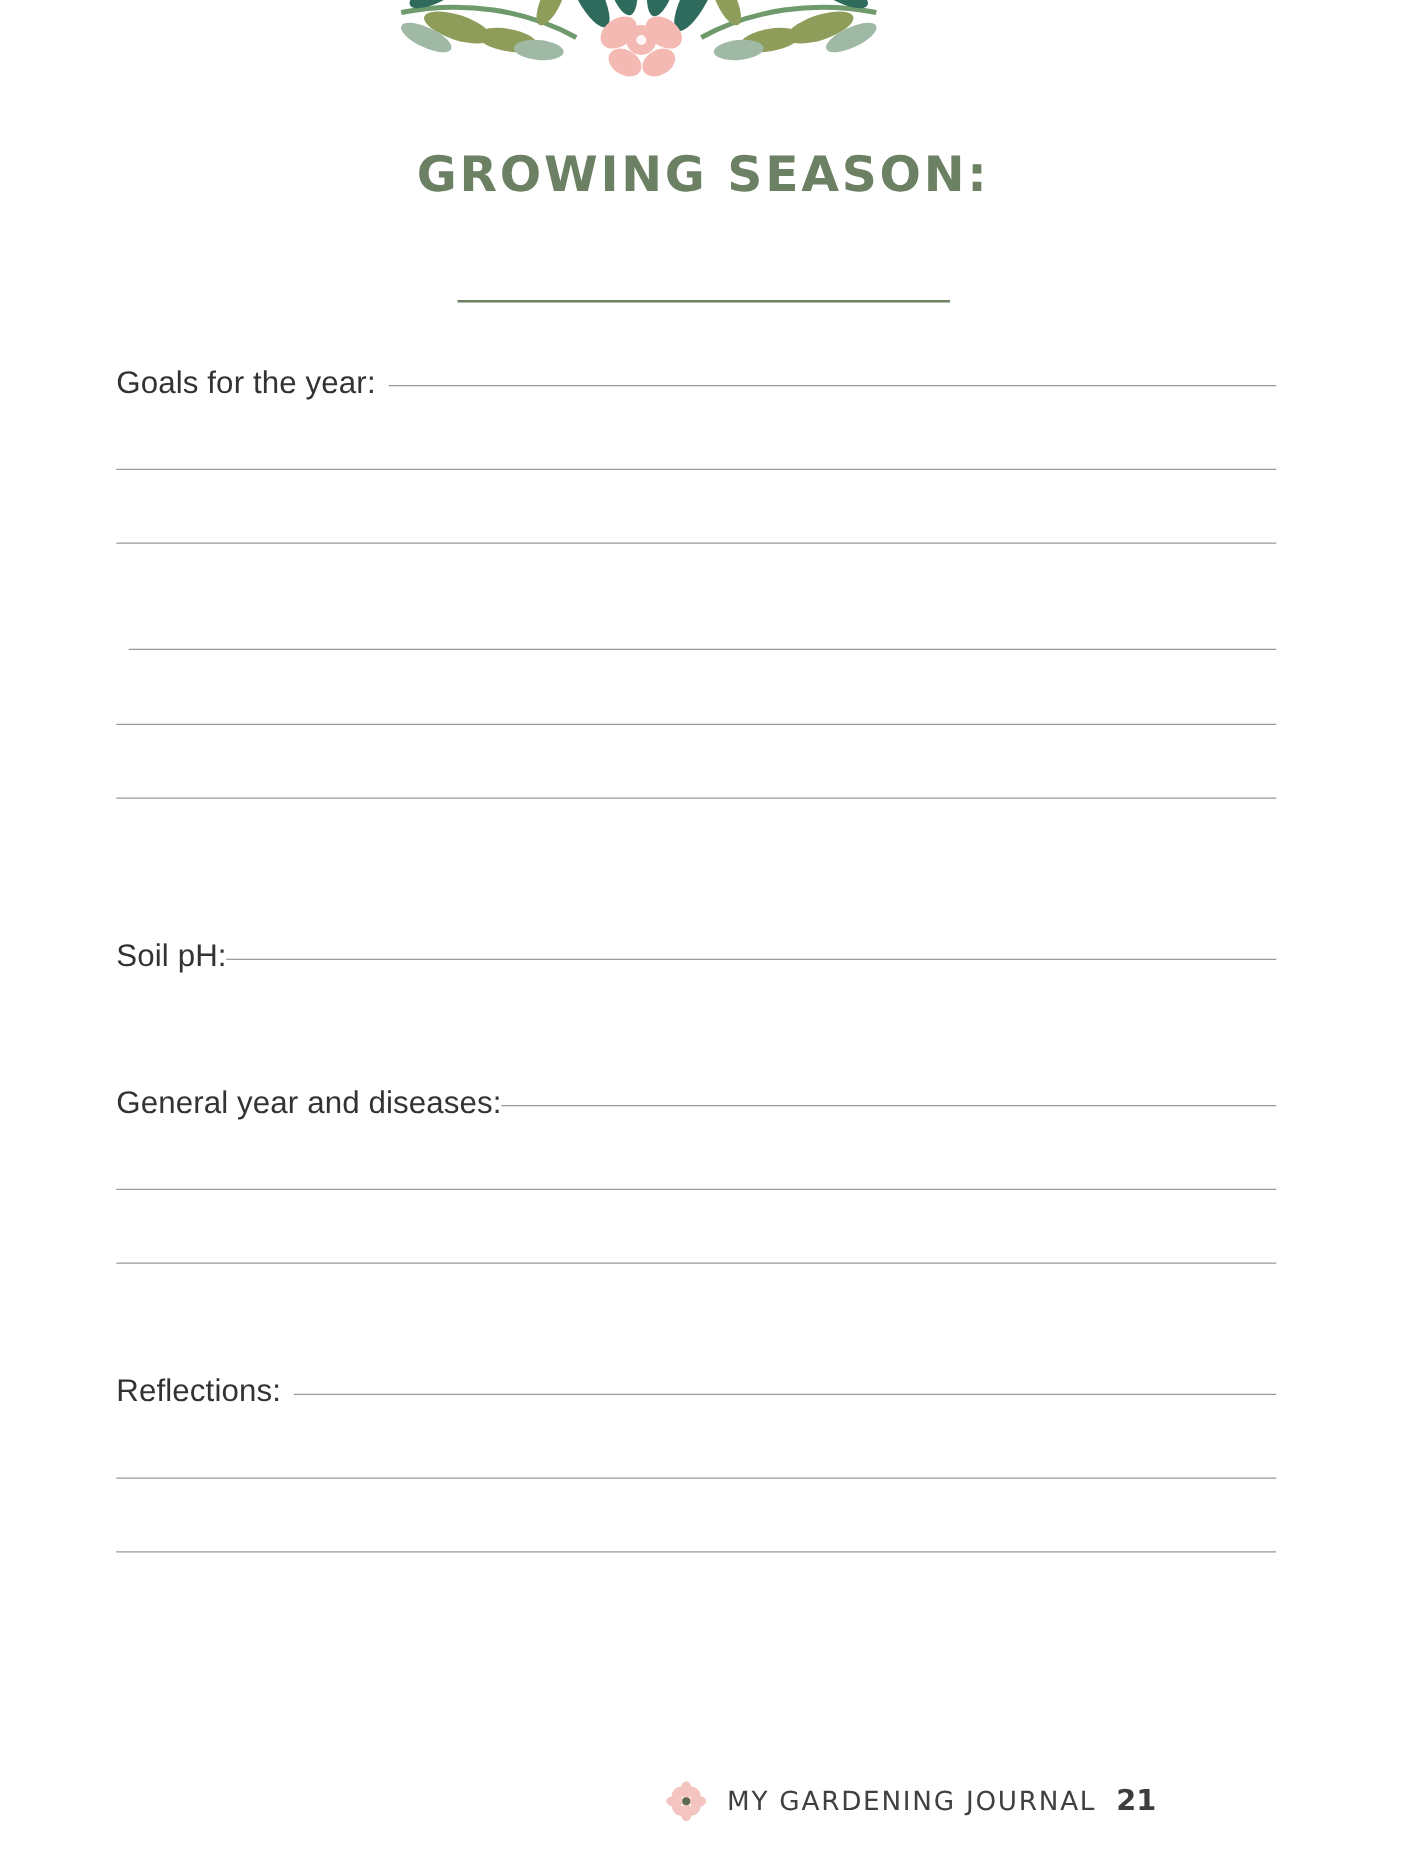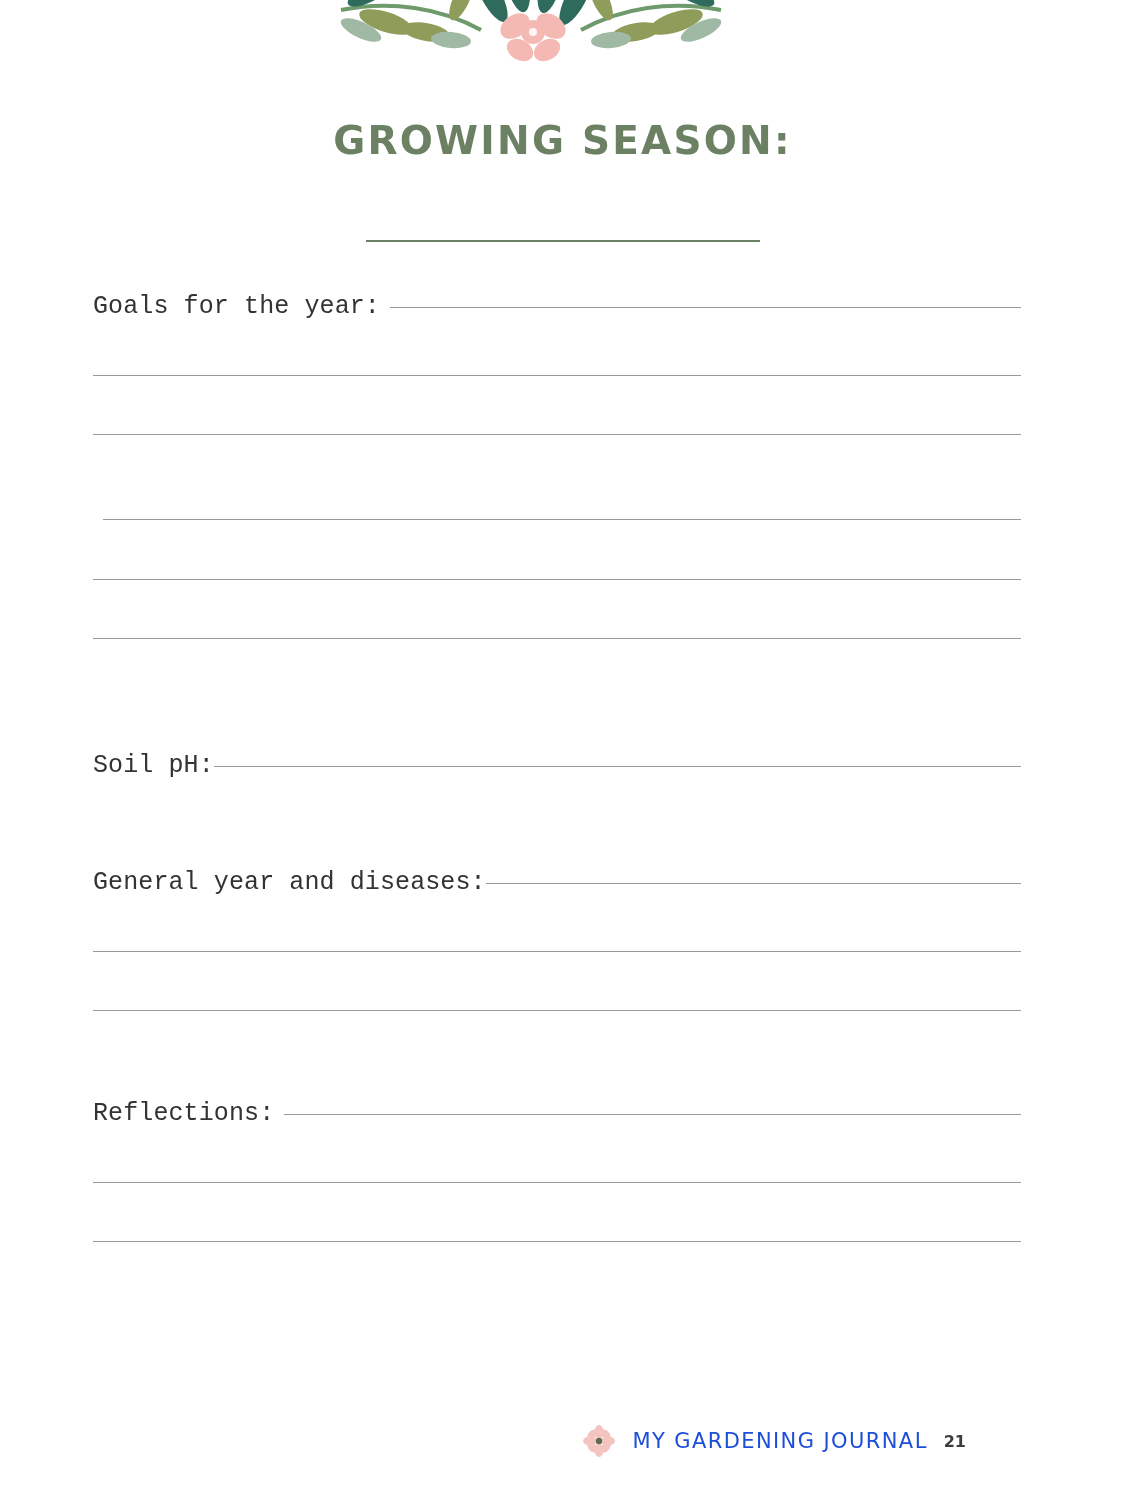--- a/index.html
+++ b/index.html
@@ -14,21 +14,20 @@
     font-family: "DejaVu Sans", sans-serif;
     color: #3c3c3c;
     overflow: hidden;
   }
 
   .page {
     position: relative;
     width: 1021px;
     height: 1500px;
     background: #ffffff;
-    padding-left: 41px;
   }
 
   
   .floral {
     position: absolute;
     top: -120px;
     left: 50%;
     transform: translateX(-50%);
     width: 460px;
     height: 240px;
@@ -72,21 +71,21 @@
 
   .field-row {
     display: flex;
     align-items: baseline;
     white-space: nowrap;
   }
 
   .field-label {
     font-size: 25px;
     color: #333333;
-    font-family: Liberation Mono, monospace;
+    font-family: Liberation Sans, sans-serif;
     letter-spacing: 0.1px;
   }
 
   .field-line {
     flex: 1 1 auto;
     border-bottom: 1px solid #9a9a9a;
     height: 1px;
     position: relative;
     top: -5px;
   }
@@ -105,25 +104,25 @@
     position: absolute;
     bottom: 42px;
     right: 96px;
     display: flex;
     align-items: center;
     gap: 16px;
   }
   .footer-text {
     font-size: 21px;
     letter-spacing: 1.4px;
-    color: #1d4ed8;
+    color: #404040;
     font-family: "DejaVu Sans", sans-serif;
   }
   .footer-page {
-    font-size: 16px;
+    font-size: 23px;
     font-weight: bold;
     color: #3d3d3d;
     font-family: "DejaVu Sans", sans-serif;
   }
   .footer-flower {
     width: 34px;
     height: 34px;
   }
 </style>
 </head>

